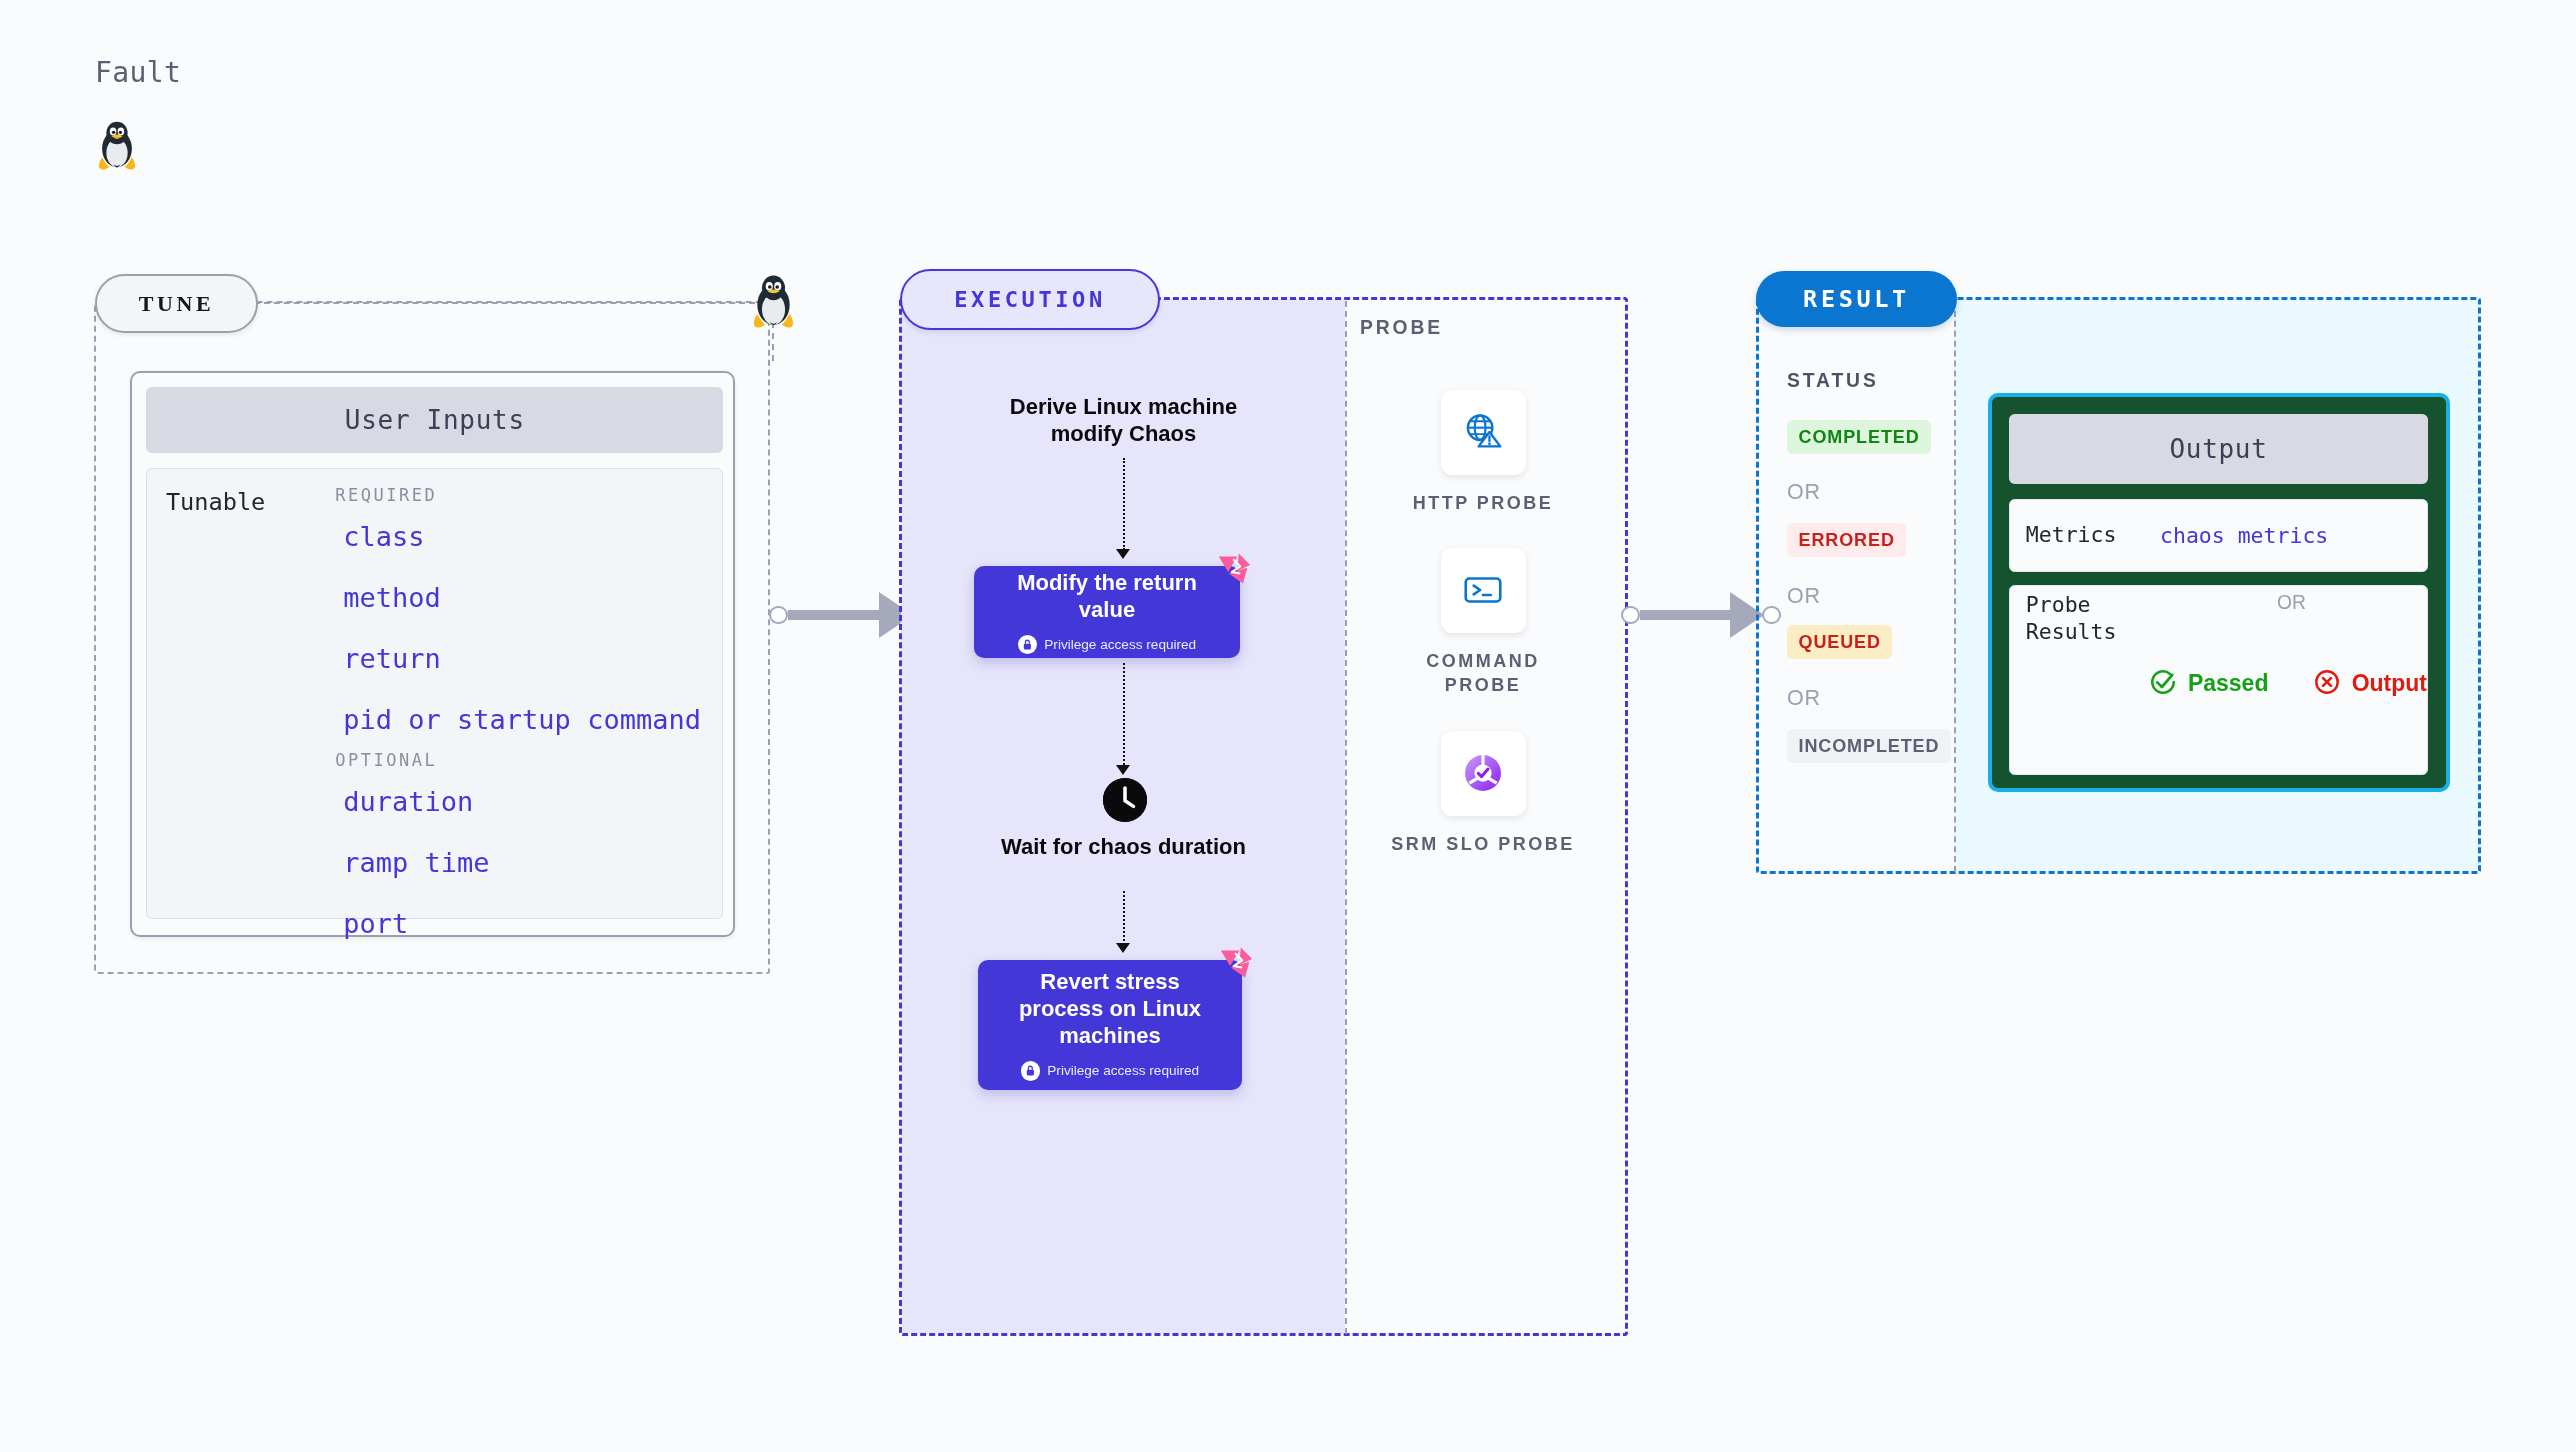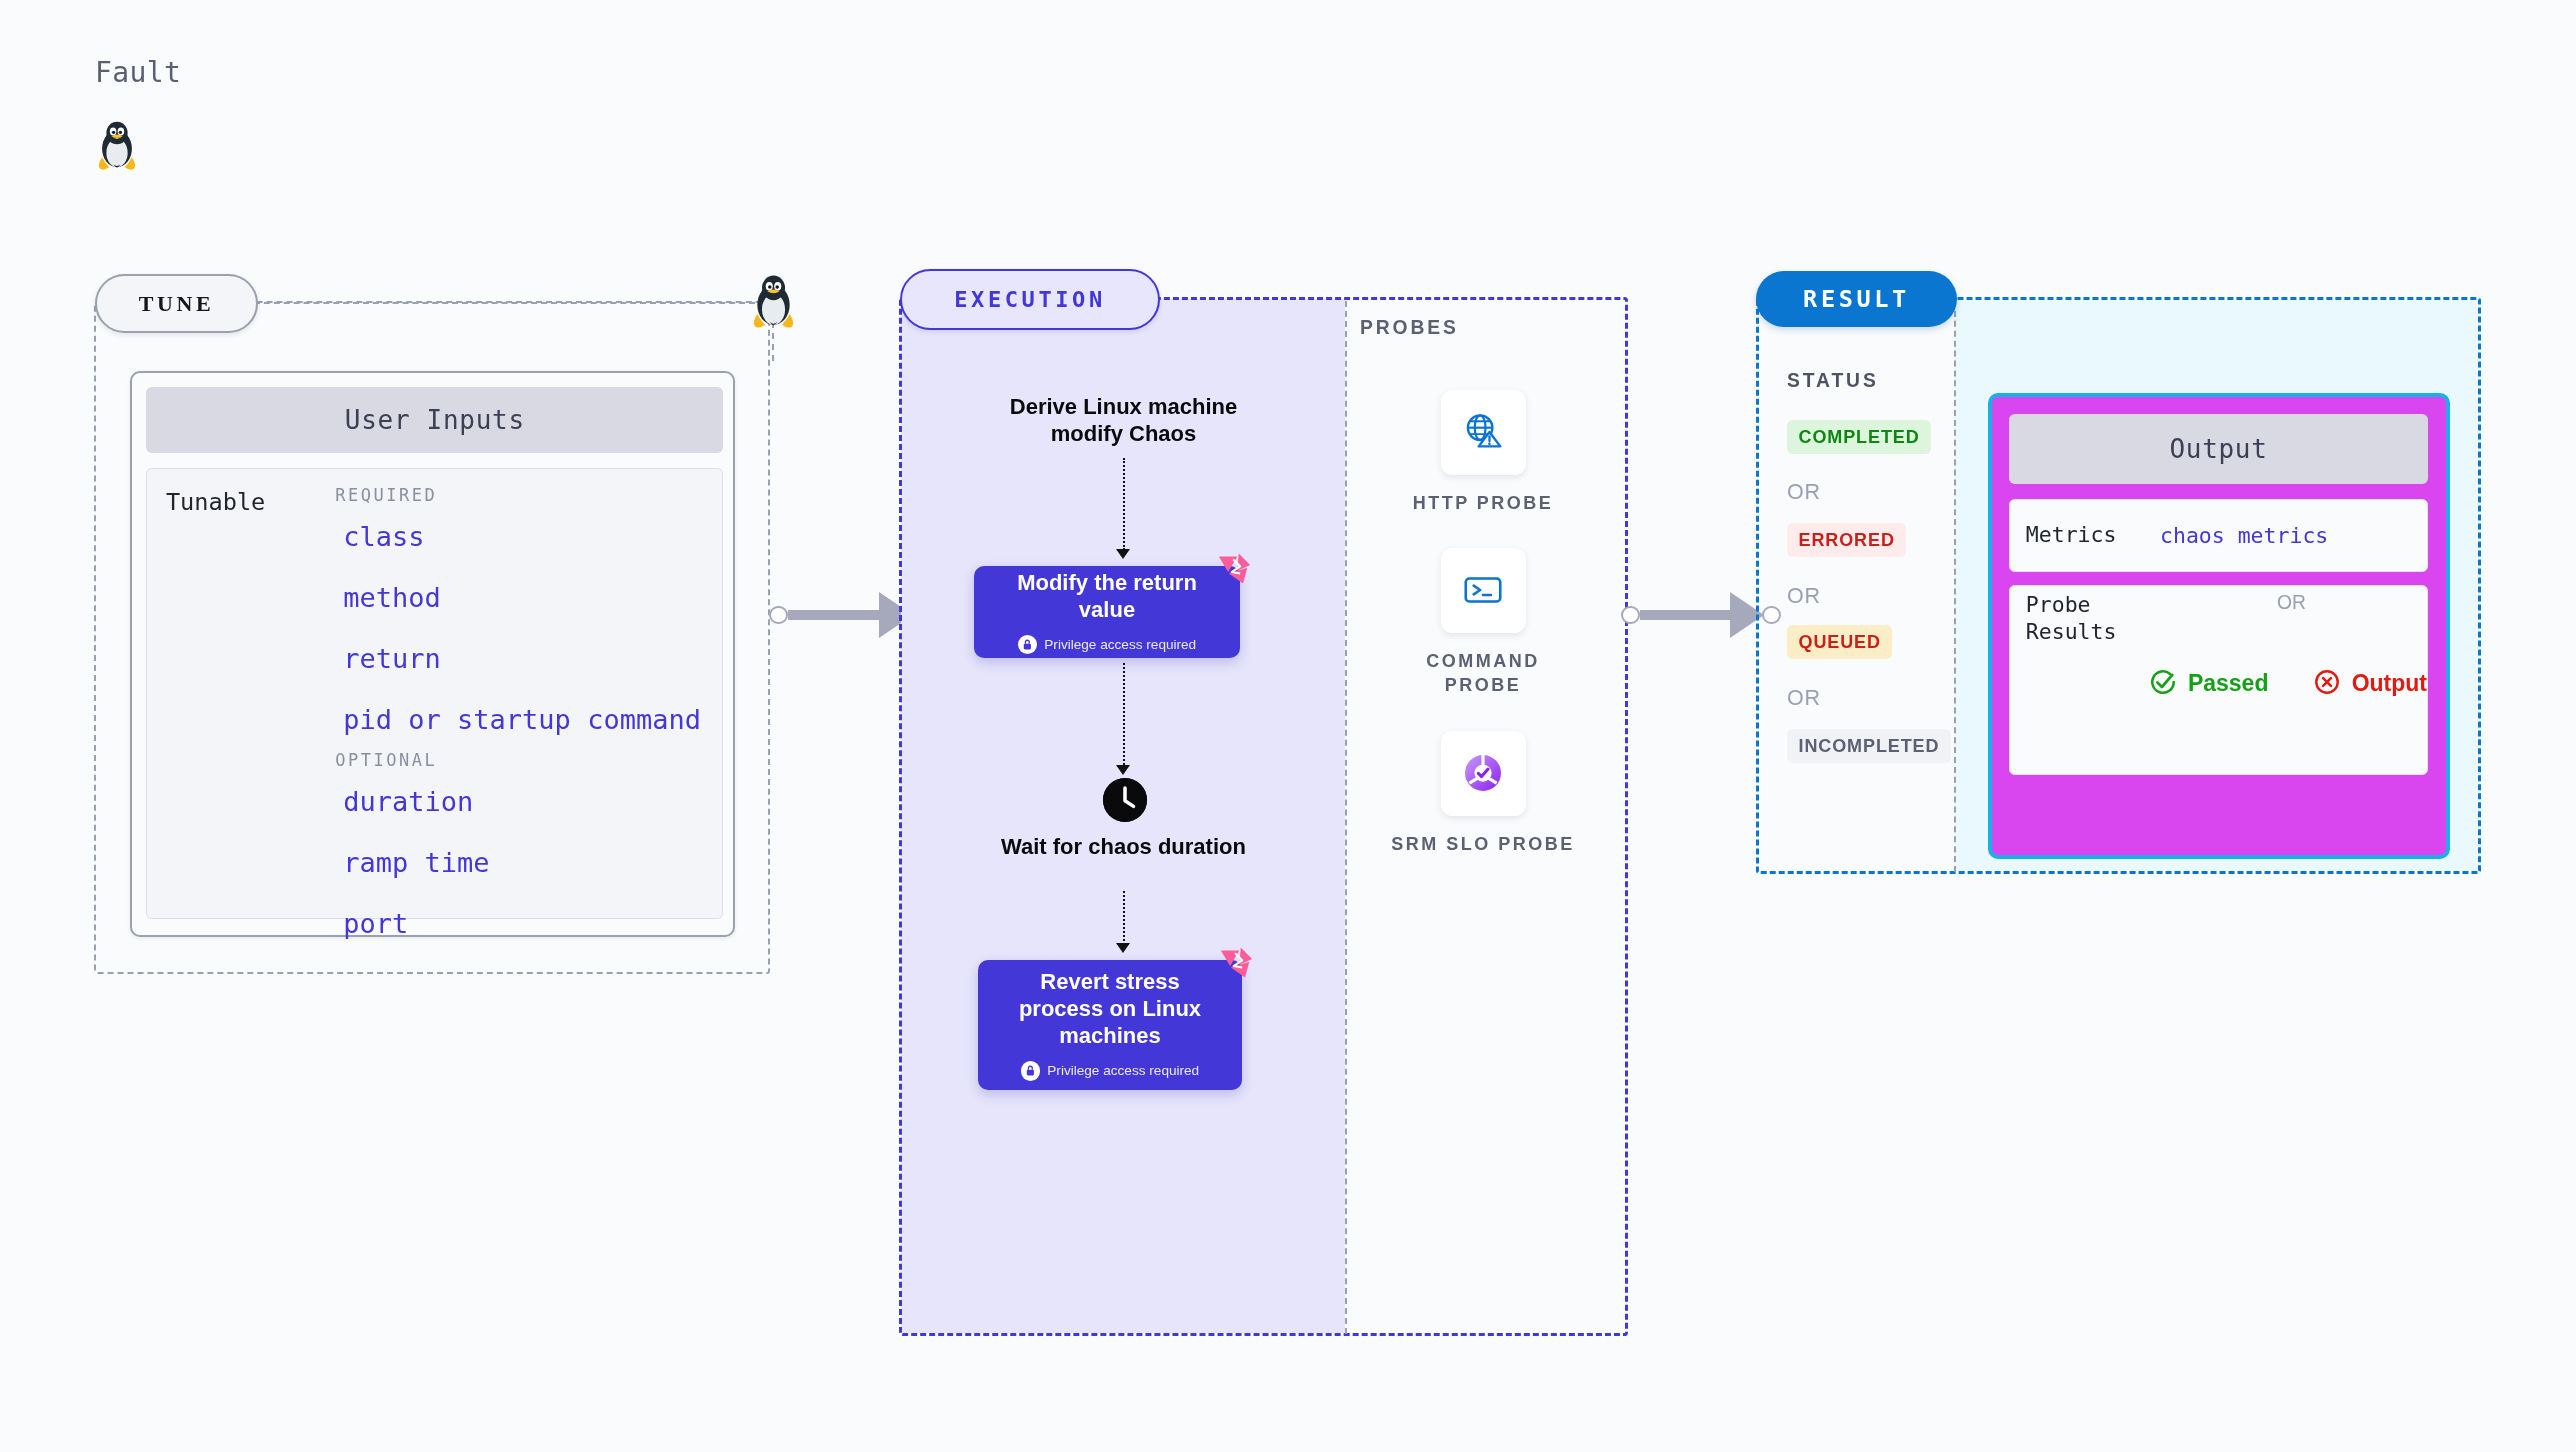--- a/index.html
+++ b/index.html
@@ -320,22 +320,22 @@
   #badge-errored     { left: 1787px; top: 523px; background:#fdeceb; color:#c9201a; }
   #or-2              { left: 1787px; top: 584px; }
   #badge-queued      { left: 1787px; top: 625px; background:#fbeec6; color:#c9201a; }
   #or-3              { left: 1787px; top: 686px; }
   #badge-incompleted { left: 1787px; top: 729px; background:#f1f2f6; color:#5b6072; }
 
   
   #output-card {
     position: absolute;
     left: 1988px; top: 393px;
-    width: 462px; height: 466px;
-    background: #d946ef;
+    width: 462px; height: 399px;
+    background: #14532d;
     border: 4.3px solid #19b0e8;
     border-radius: 10px;
     box-sizing: border-box;
   }
   #output-header {
     position: absolute;
     left: 17px; top: 17px;
     width: 419px; height: 70px;
     background: #d9d9e3;
     border-radius: 5.7px;
@@ -552,21 +552,21 @@
     <span class="lock-badge">
       <svg width="10.7" height="11.5" viewBox="0 0 15 16">
         <rect x="2.5" y="6.5" width="10" height="8" rx="1.6" fill="#4337d8"></rect>
         <path d="M4.8 6.5 V4.4 a2.7 2.7 0 0 1 5.4 0 V6.5" stroke="#4337d8" stroke-width="1.8" fill="none"></path>
       </svg>
     </span>
     <span>Privilege access required</span>
   </div>
 </div>
 
-<div id="probes-label">PROBES</div>
+<div id="probes-label">PROBE</div>
 
 <div id="probe-http" class="probe-item">
   <div class="probe-card">
     <span>
       <svg width="46" height="46" viewBox="0 0 64 64">
         <circle cx="28" cy="26" r="17" fill="none" stroke="#0b74d1" stroke-width="3.4"></circle>
         <ellipse cx="28" cy="26" rx="7.5" ry="17" fill="none" stroke="#0b74d1" stroke-width="3"></ellipse>
         <path d="M11 26 H45" stroke="#0b74d1" stroke-width="3"></path>
         <path d="M13.5 17 H42.5 M13.5 35 H42.5" stroke="#0b74d1" stroke-width="2.6"></path>
         <path d="M41 32 L56 52 H26 Z" fill="#fff" stroke="#0b74d1" stroke-width="3.4" stroke-linejoin="round"></path>

